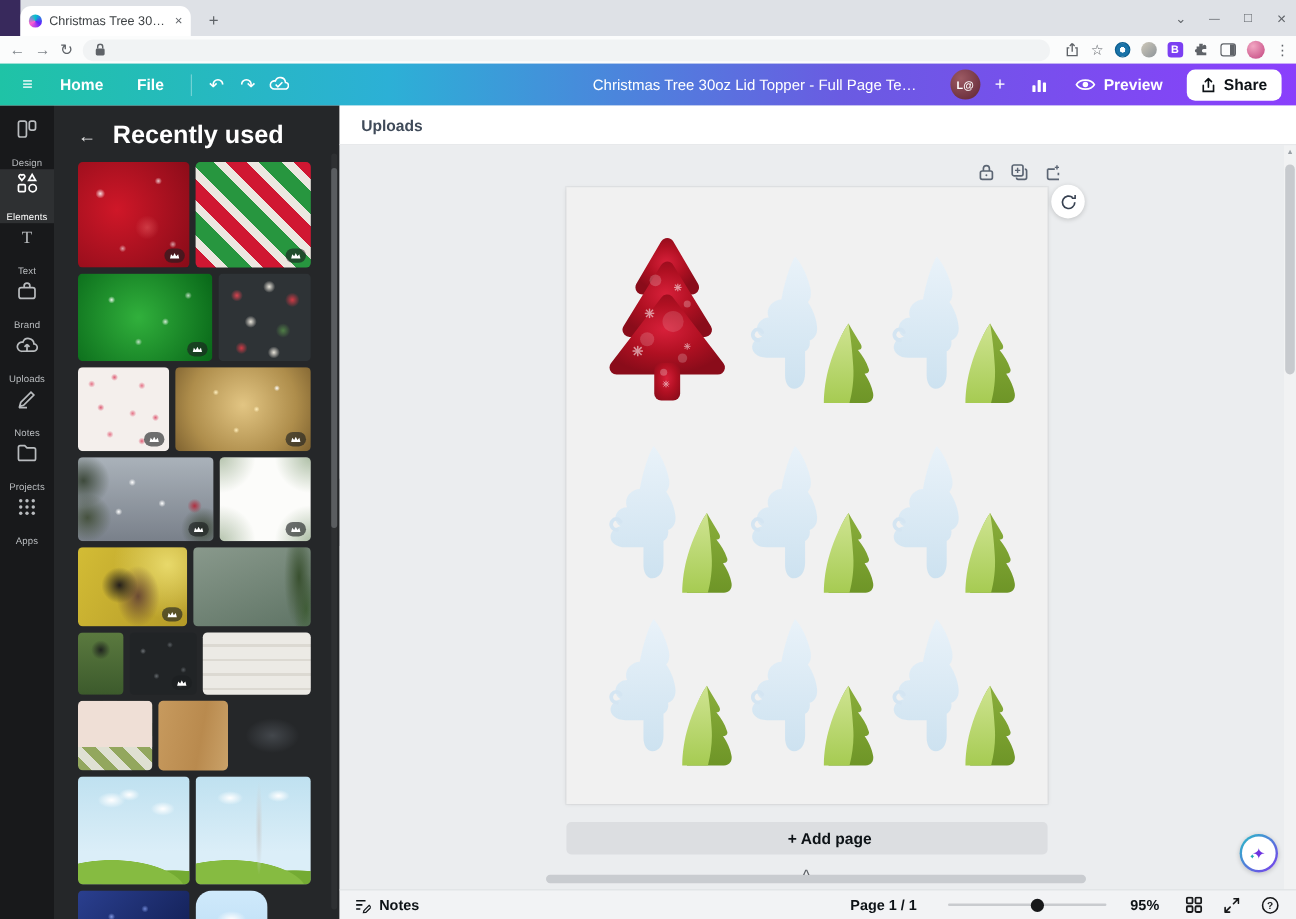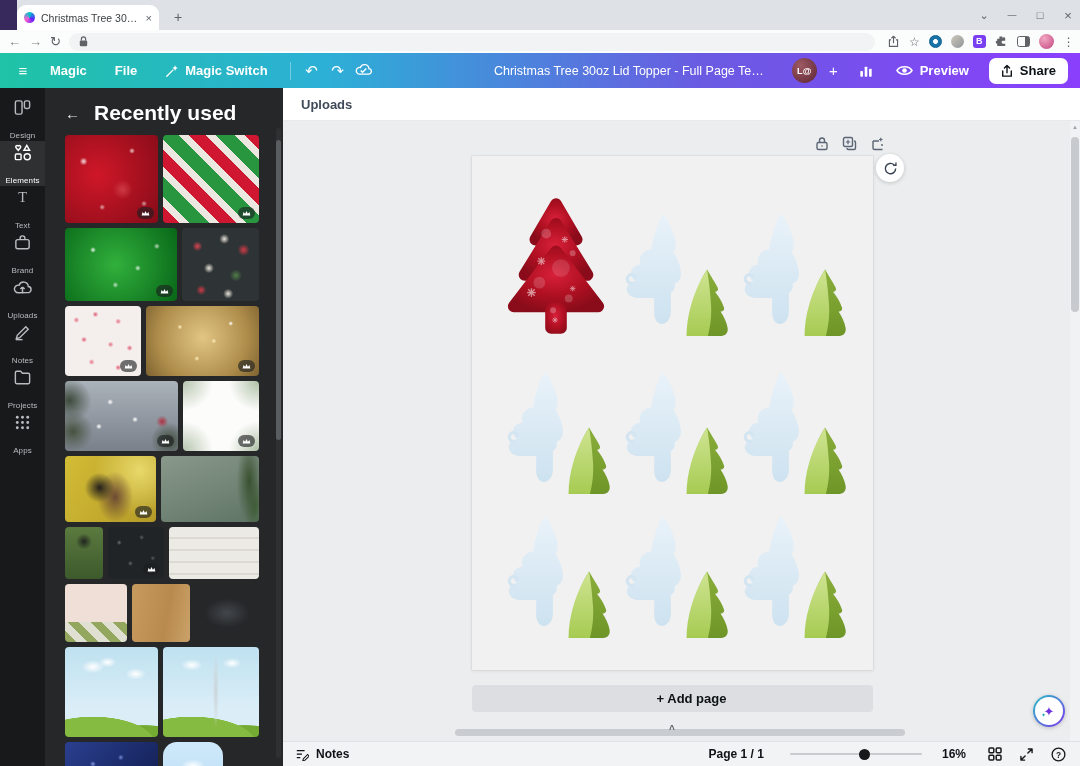--- a/index.html
+++ b/index.html
@@ -223,29 +223,22 @@
         <path d="M6,2 h4 v3 a2,2 0 0 1 4,0 v3 h-3 a2,2 0 0 0 0,4 h3 v3 h-11 v-3 a2,2 0 0 1 0,-4 v-3 h3 Z" fill="#5f6368" transform="scale(0.9)"></path>
       </svg>
     <span class="side-panel-ic"></span>
     <span class="profile-ic"></span>
     <span class="more-ic">⋮</span>
   </div>
 </div>
 
 <div class="abs topbar">
   <span class="tb-ic">≡</span>
-  <span class="tb-item">Magic</span>
+  <span class="tb-item">Home</span>
   <span class="tb-item">File</span>
-  <span class="tb-item">
-    <svg width="14" height="14" viewBox="0 0 16 16">
-        <line x1="2" y1="14" x2="9" y2="7" stroke="#fff" stroke-width="1.6" stroke-linecap="round"></line>
-        <path d="M11.5,1.5 l1,2.2 2.2,1 -2.2,1 -1,2.2 -1,-2.2 -2.2,-1 2.2,-1 Z" fill="#fff"></path>
-      </svg>
-    <span>Magic Switch</span>
-  </span>
   <span class="tb-divider"></span>
   <span class="tb-ic">↶</span>
   <span class="tb-ic">↷</span>
   <span class="tb-ic">
     <svg width="17" height="14" viewBox="0 0 18 14">
         <path d="M5,12.5 a3.6,3.6 0 1 1 0.8,-7.1 a4.6,4.6 0 0 1 8.9,1.3 a2.9,2.9 0 0 1 -0.6,5.8 Z" fill="none" stroke="#fff" stroke-width="1.4"></path>
         <path d="M6,8.5 l2,2 l4,-4" fill="none" stroke="#fff" stroke-width="1.4"></path>
       </svg>
   </span>
   <span class="tb-spacer"></span>
@@ -560,21 +553,21 @@
         <path d="M2,3 h9 M2,7 h6 M2,11 h4"></path>
         <path d="M9.5,12.5 l5,-5 l1.8,1.8 l-5,5 l-2.4,0.6 Z" stroke-width="1.2"></path>
       </svg>
     <span>Notes</span>
   </span>
   <span class="sb-spacer"></span>
   <span class="page-ind">Page 1 / 1</span>
   <span class="zoom-slider">
       <span class="zoom-knob"></span>
     </span>
-  <span class="zoom-val">16%</span>
+  <span class="zoom-val">95%</span>
   <span class="sb-ic">
     <svg width="14" height="14" viewBox="0 0 14 14" fill="none" stroke="#17181a" stroke-width="1.5">
         <rect x="1" y="1" width="4.8" height="4.8" rx="1"></rect>
         <rect x="8.2" y="1" width="4.8" height="4.8" rx="1"></rect>
         <rect x="1" y="8.2" width="4.8" height="4.8" rx="1"></rect>
         <rect x="8.2" y="8.2" width="4.8" height="4.8" rx="1"></rect>
       </svg>
   </span>
   <span class="sb-ic">
     <svg width="13" height="13" viewBox="0 0 14 14" fill="none" stroke="#17181a" stroke-width="1.5" stroke-linecap="round">

